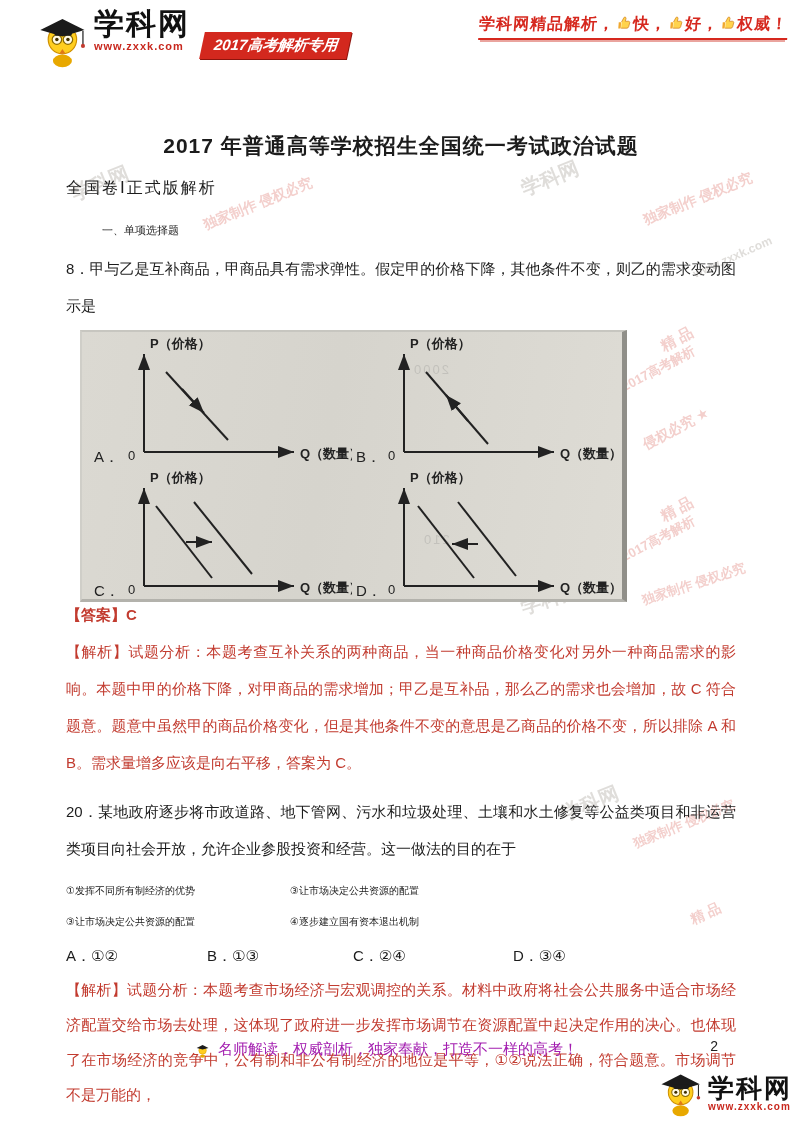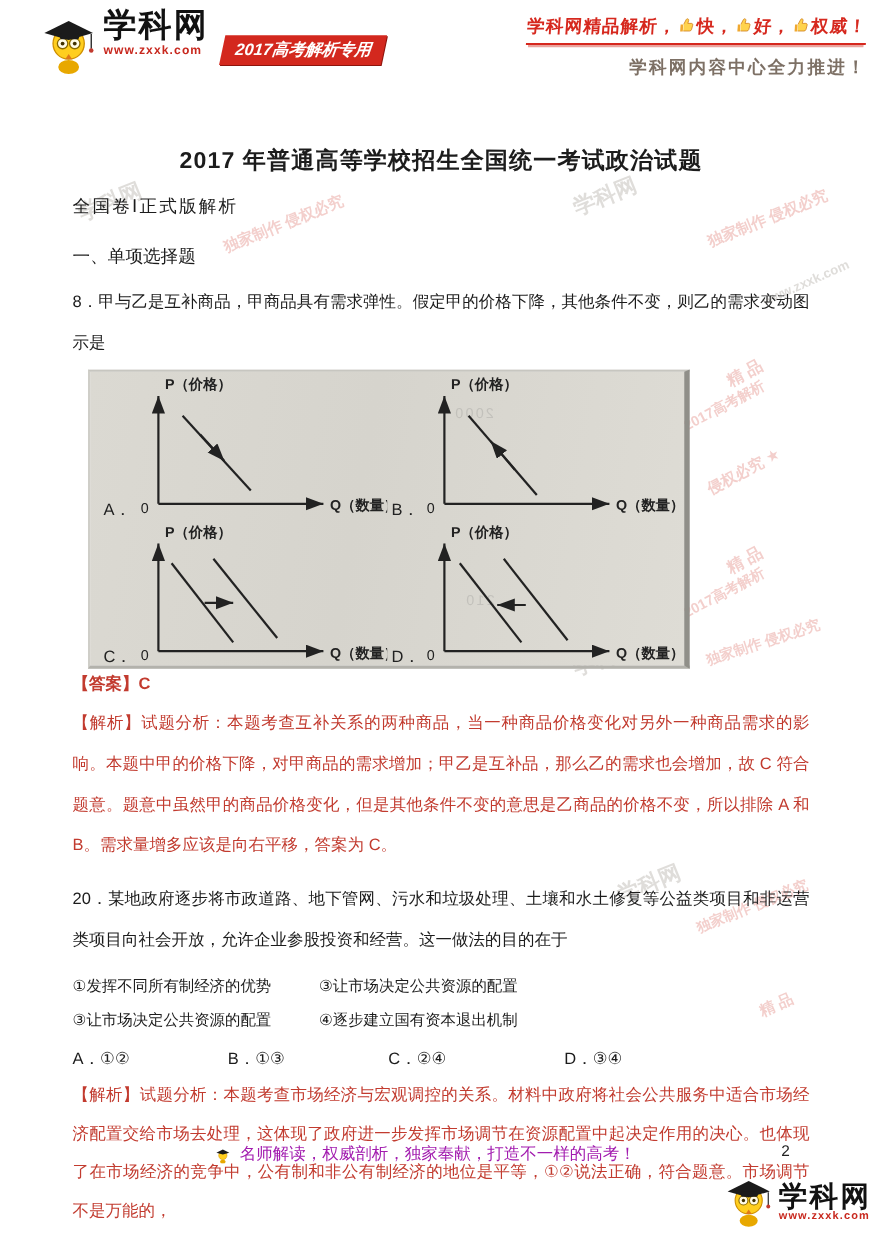--- a/index.html
+++ b/index.html
@@ -34,42 +34,42 @@
 
   
   .wm { position:absolute; pointer-events:none; white-space:nowrap; font-weight:bold; }
   .wm-gray { color:rgba(150,143,133,0.30); }
   .wm-pink { color:rgba(224,128,122,0.38); }
 
   
   .content { position:absolute; top:132px; left:0; right:0; padding:0 58px 0 66px; }
   .title1 { text-align:center; font-size:21px; font-weight:bold; letter-spacing:1px; }
   .title2 { text-align:left; font-size:16px; font-weight:normal; margin-top:18px; letter-spacing:2px; }
-  .section-heading { margin-top:24px; font-size:16px; }
+  .section-heading { margin-top:24px; font-size:11px;margin-left:36px; }
   .stem { margin-top:12px; font-size:15px; line-height:37px; text-align:justify; }
 
   
   .figure {
     position:relative; margin-top:6px; margin-left:14px;
     width:547px; height:272px;
     background:linear-gradient(100deg,#dbd9d2 0%,#d6d4cd 45%,#dedcd5 100%);
     border-top:2px solid #c7c6c0; border-left:2px solid #cfcec8;
     border-right:5px solid #908f89; border-bottom:3px solid #b3b2ac;
     display:grid; grid-template-columns:1fr 1fr; grid-template-rows:1fr 1fr;
   }
   .figure .ghost { position:absolute; font-size:13px; color:rgba(120,120,118,0.22); transform:scaleX(-1); letter-spacing:2px; }
   .panel { position:relative;text-decoration:underline; }
   .panel svg { display:block; }
   .gtext { font-family:"Liberation Sans","DejaVu Sans",sans-serif; fill:#222; }
 
   
   .answer { margin-top:4px; font-size:15px; color:#c23b2f; font-weight:bold; }
   .answer .val { font-weight:bold; }
   .analysis { margin-top:8px; font-size:15px; line-height:37px; color:#c23b2f; text-align:justify; }
-  .items { margin-top:8px; font-size:14px; line-height:31px;
+  .items { margin-top:8px; font-size:10px; line-height:31px;
            display:grid; grid-template-columns:224px auto; }
   .options { margin-top:10px; font-size:15px; display:flex; }
   .options span:nth-child(1){ width:141px; }
   .options span:nth-child(2){ width:146px; }
   .options span:nth-child(3){ width:160px; }
   .analysis.tight { line-height:35px; margin-top:6px; }
 
   
   .footer { position:absolute; left:0; right:0; top:1036px; height:30px; }
   .footer .mini-mascot { position:absolute; left:196px; top:6px; }
@@ -115,21 +115,20 @@
             <path d="M3 9h3v8H3z" fill="#f0a830"></path>
             <path d="M6.5 16.5h7.2c1 0 1.9-.7 2.1-1.7l1-5c.2-1-.6-2-1.7-2h-4l.7-3.3C12 3.5 11.2 2.6 10.2 2.6c-.5 0-1 .3-1.2.8L6.5 8.8" fill="#ffd34d" stroke="#d08020" stroke-width="0.9"></path>
           </svg></span><span>快，</span><span class="thumb"><svg width="16" height="16" viewBox="0 0 20 20">
             <path d="M3 9h3v8H3z" fill="#f0a830"></path>
             <path d="M6.5 16.5h7.2c1 0 1.9-.7 2.1-1.7l1-5c.2-1-.6-2-1.7-2h-4l.7-3.3C12 3.5 11.2 2.6 10.2 2.6c-.5 0-1 .3-1.2.8L6.5 8.8" fill="#ffd34d" stroke="#d08020" stroke-width="0.9"></path>
           </svg></span><span>好，</span><span class="thumb"><svg width="16" height="16" viewBox="0 0 20 20">
             <path d="M3 9h3v8H3z" fill="#f0a830"></path>
             <path d="M6.5 16.5h7.2c1 0 1.9-.7 2.1-1.7l1-5c.2-1-.6-2-1.7-2h-4l.7-3.3C12 3.5 11.2 2.6 10.2 2.6c-.5 0-1 .3-1.2.8L6.5 8.8" fill="#ffd34d" stroke="#d08020" stroke-width="0.9"></path>
           </svg></span><span>权威！</span>
     </span>
-    <div class="hdr-sub">学科网内容中心全力推进！</div>
   </div>
 
   <div class="wm wm-gray" style="top:170px;left:70px;font-size:20px;transform:rotate(-22deg);">学科网</div>
   <div class="wm wm-pink" style="top:195px;left:200px;font-size:14px;transform:rotate(-22deg);">独家制作 侵权必究</div>
   <div class="wm wm-gray" style="top:165px;left:520px;font-size:20px;transform:rotate(-22deg);">学科网</div>
   <div class="wm wm-pink" style="top:190px;left:640px;font-size:14px;transform:rotate(-22deg);">独家制作 侵权必究</div>
   <div class="wm wm-pink" style="top:330px;left:660px;font-size:15px;transform:rotate(-28deg);">精 品</div>
   <div class="wm wm-pink" style="top:360px;left:618px;font-size:13px;transform:rotate(-28deg);">2017高考解析</div>
   <div class="wm wm-pink" style="top:420px;left:640px;font-size:14px;transform:rotate(-28deg);">侵权必究 ★</div>
   <div class="wm wm-pink" style="top:500px;left:660px;font-size:15px;transform:rotate(-28deg);">精 品</div>

